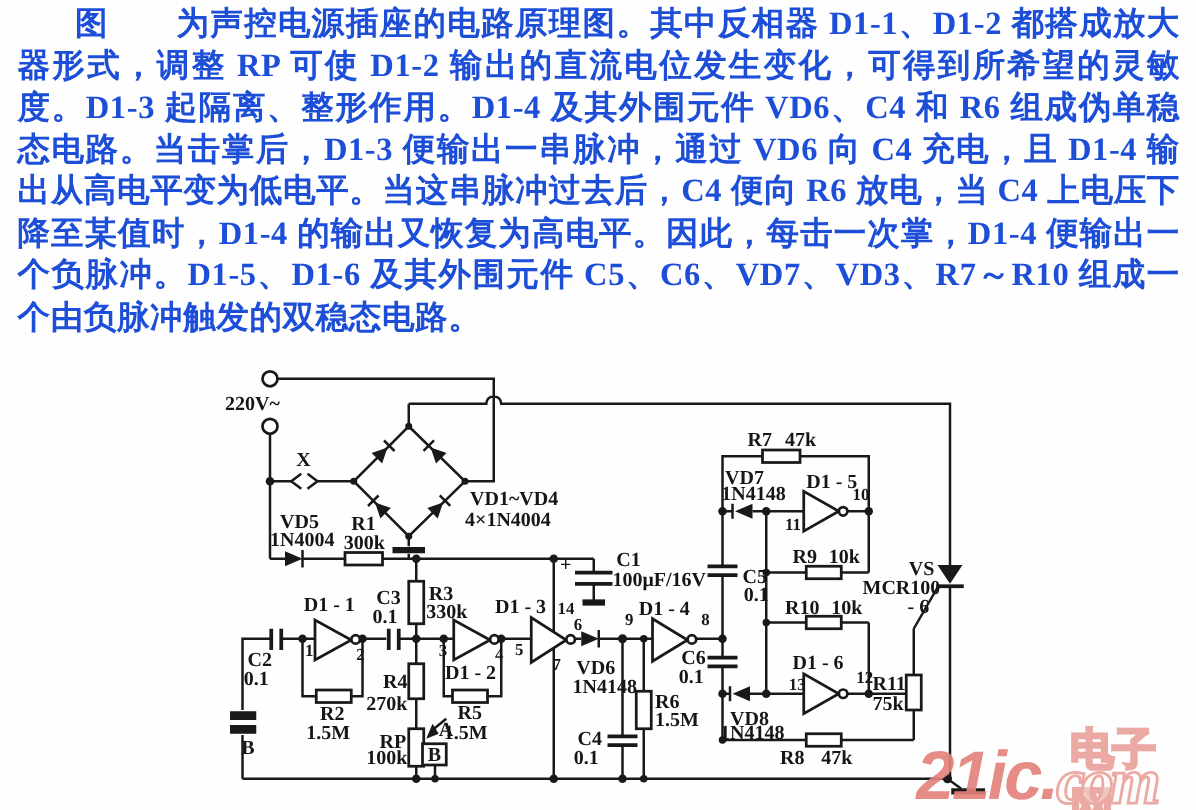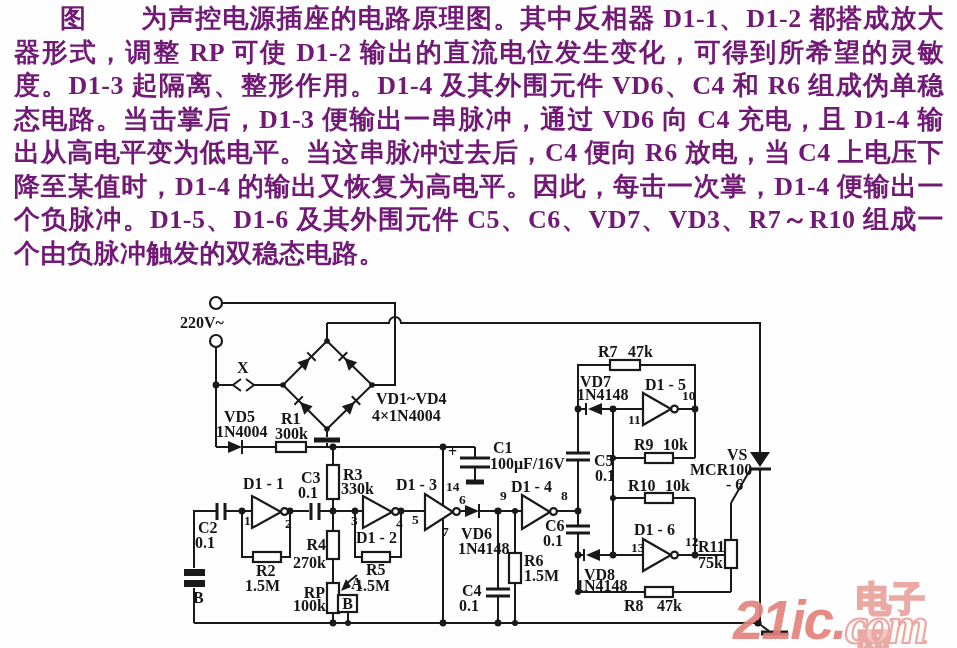--- a/index.html
+++ b/index.html
@@ -1,19 +1,19 @@
 <!DOCTYPE html>
 <html><head>
 <meta charset="utf-8">
 <style>
   html,body{margin:0;padding:0;}
   .page{position:relative;width:957px;height:648px;background:#fefefe;overflow:hidden;
         font-family:"Liberation Serif","DejaVu Serif",serif;}
   .para{position:absolute;top:2px;left:14px;width:930px;margin:0;
-        font-size:26px;line-height:33.5px;font-weight:600;color:#701a75;
+        font-size:26px;line-height:33.5px;font-weight:600;color:#1d4ed8;
         text-align:justify;text-indent:46px;letter-spacing:0.5px;}
   svg{position:absolute;left:0;top:0;}
   .w{stroke:#191919;stroke-width:2;fill:none;}
   .w3{stroke:#191919;stroke-width:3;fill:none;}
   .w5{stroke:#191919;stroke-width:5;fill:none;}
   .comp{stroke:#191919;stroke-width:2.2;fill:#fff;}
   .solid{fill:#191919;stroke:none;}
   .dot{fill:#191919;stroke:none;}
   .lbl{font:700 16px "Liberation Serif","DejaVu Serif",serif;fill:#161616;}
   .pin{font:700 13.5px "Liberation Serif","DejaVu Serif",serif;fill:#161616;}

